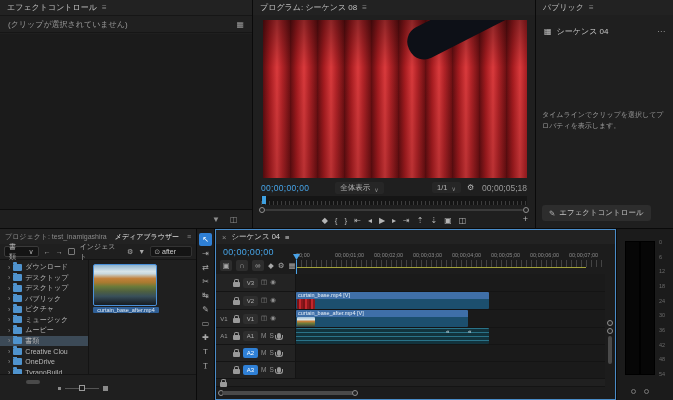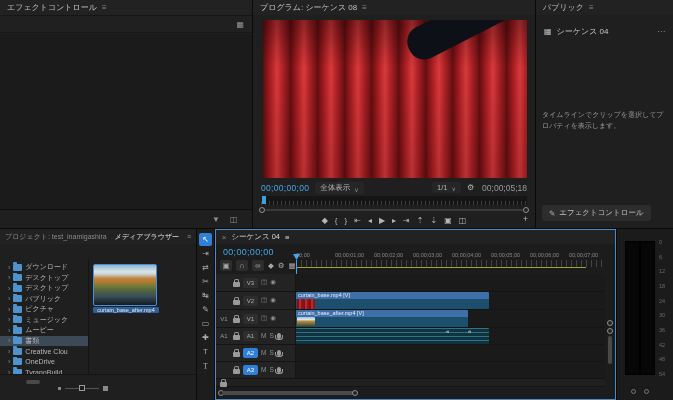--- a/index.html
+++ b/index.html
@@ -29,21 +29,21 @@
   }
   .curtain::after { content:""; position:absolute; inset:0;
     background:linear-gradient(180deg,rgba(0,0,0,.35),rgba(0,0,0,0) 30%,rgba(0,0,0,.15) 100%); }
   .arm { position:absolute; right:6px; top:-14px; width:118px; height:34px;
     background:#0d1017; border-radius:16px; transform:rotate(-27deg); }
   #prog .ctrlrow { position:absolute; left:0; top:180px; width:100%; height:15px;
     display:flex; align-items:center; gap:6px; padding:0 8px; font-size:8px; }
   .tc-cur { color:#46a3e6; font-size:8.5px; letter-spacing:.3px; }
   .tc-dur { color:#9a9a9a; font-size:8.5px; margin-left:2px; }
   .ddl { display:flex; align-items:flex-end; gap:4px; background:#262626; border-radius:2px;
-    padding:1px 5px; font-size:7.5px; color:#b5b5b5; }
+    padding:1px 5px; font-size:7.5px; color:#b5b5b5;margin-left:20px; }
   .ddl .car { font-size:6px; color:#8a8a8a; }
   .grow { flex:1; }
   #prog .scrub { position:absolute; left:8px; right:8px; top:196px; height:9px; background:#151515;
     background-image:repeating-linear-gradient(90deg,#3c3c3c 0 1px,transparent 1px 4px);
     background-size:100% 4px; background-position:0 100%; background-repeat:no-repeat; }
   #prog .scrub .ph { position:absolute; left:1px; top:0; width:4px; height:8px; background:#3fa0e0; }
   #prog .zoombar { position:absolute; left:6px; right:6px; top:206px; height:8px; display:flex; align-items:center; }
   .zline { flex:1; height:2px; background:#3a3a3a; border-radius:1px; }
   .zknob { width:6px; height:6px; border:1px solid #8f8f8f; border-radius:50%; background:#222; }
   #prog .transport { position:absolute; left:0; right:0; top:214px; height:14px;
@@ -170,20 +170,21 @@
 <body>
 
 <div class="app">
 
   <div class="panel" id="fx-panel">
     <div class="phead">
       <span>エフェクトコントロール</span>
       <span class="menu">≡</span>
     </div>
     <div class="emptyrow">
+      <span>(クリップが選択されていません)</span>
       <span class="spacer"></span>
       <span>▦</span>
     </div>
     <div class="fxbody"></div>
     <div class="fxbottom">
       <span>▼</span>
       <span>◫</span>
     </div>
   </div>
 
@@ -252,20 +253,36 @@
     </div>
   </div>
 
   <div class="panel" id="proj">
     <div class="tabs">
       <span class="tab">プロジェクト: test_inamigashira</span>
       <span class="tab active">メディアブラウザー</span>
       <span class="menu">≡</span>
 
     </div>
+    <div class="ptool">
+      <span class="mini-dd">
+        <span>書類</span>
+        <span>∨</span>
+      </span>
+      <span>←</span>
+      <span>→</span>
+      <span class="chk"></span>
+      <span>インジェスト</span>
+      <span>⚙</span>
+      <span>▼</span>
+      <span class="searchbox">
+        <span>⊙</span>
+        <input value="after" style="">
+      </span>
+    </div>
     <div class="content">
       <div class="tree">
         <div class="trow">
             <span class="chev">›</span>
             <span class="folder"></span>
             <span>ダウンロード</span>
           </div>
         <div class="trow">
             <span class="chev">›</span>
             <span class="folder"></span>

